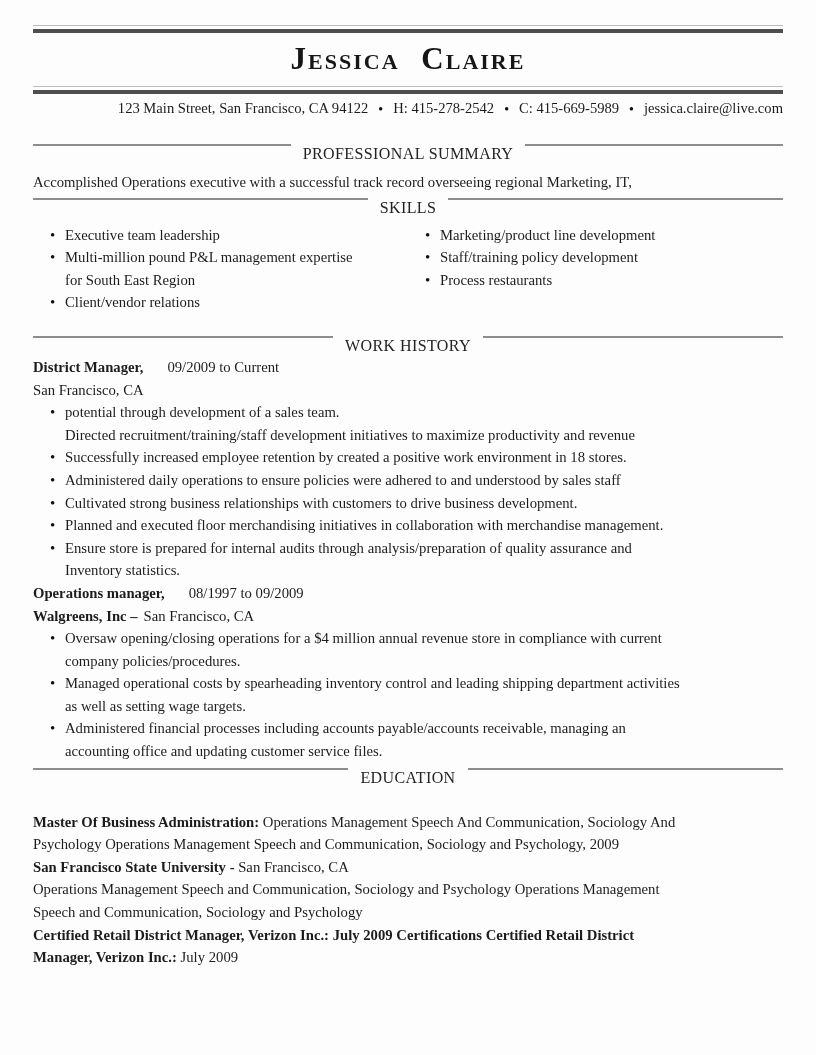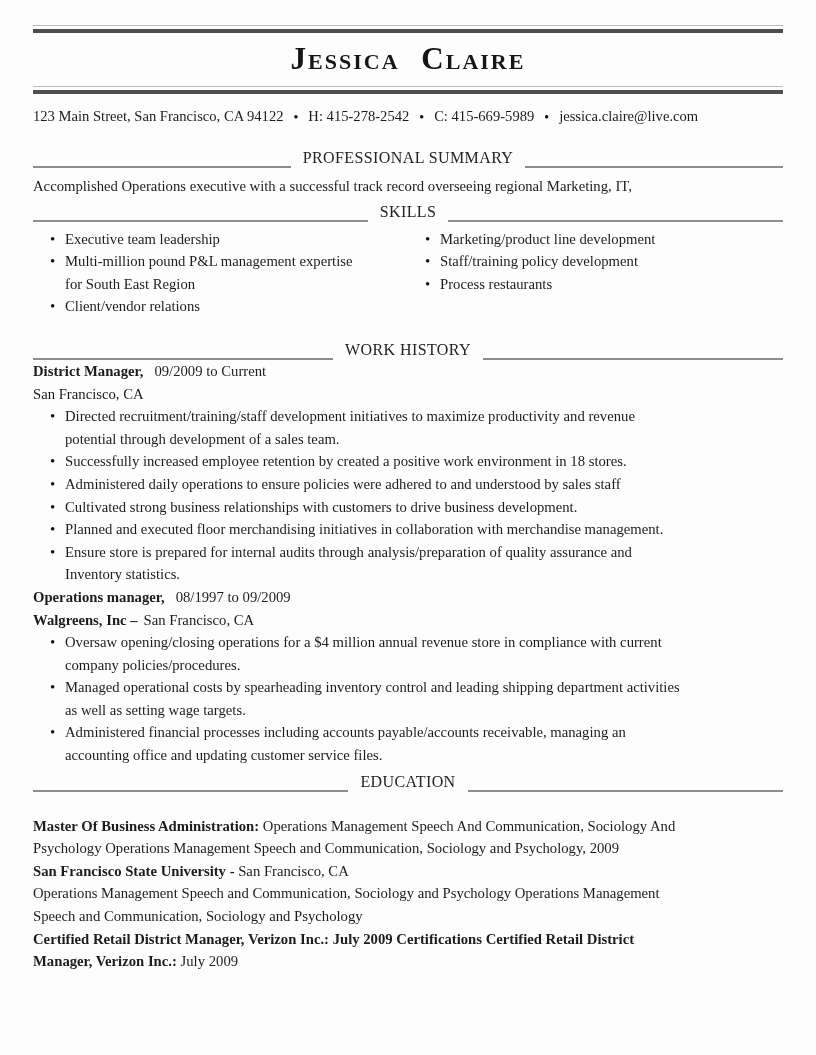--- a/index.html
+++ b/index.html
@@ -16,42 +16,42 @@
 
   
   .double-rule .thin{height:1px;background:var(--rule_light);margin-bottom:3px;}
   .double-rule .thick{height:4px;background:var(--rule_dark);}
 
   .name{
     margin:5px 0 6px 0;text-align:center;font-weight:700;font-size:31px;line-height:42px;
     font-variant-caps:small-caps;letter-spacing:2px;word-spacing:12px;color:#161616;
   }
 
-  .contact{margin-top:12px;text-align:left;font-size:14.6px;line-height:20px;white-space:nowrap;}
+  .contact{text-align:right;font-size:14.6px;line-height:28px;white-space:nowrap;}
   .contact .sep{display:inline-block;font-size:8px;vertical-align:2px;margin:0 10px;color:#111;}
 
-  .section-head{display:flex;align-items:flex-end;gap:12px;}
+  .section-head{display:flex;align-items:flex-start;gap:12px;}
   .section-head .hline{flex:1;height:2px;background:var(--section_line);}
   .section-head .htitle{font-size:16px;line-height:20px;letter-spacing:0.4px;color:#232323;white-space:nowrap;}
   .sh-summary{margin-top:21px;}
   .sh-skills{margin-top:4px;}
   .sh-work{margin-top:22px;}
   .sh-edu{margin-top:5px;}
 
   .para{margin-top:7px;}
 
   .skills{margin-top:6px;display:grid;grid-template-columns:1fr 1fr;}
   .blist{padding-left:17px;}
   .li{display:flex;}
   .dot{flex:0 0 15px;font-size:15px;color:#111;}
   .txt{flex:1;}
 
   .job-head{margin-top:0;}
   .jt{font-weight:700;}
-  .jd{margin-left:11px;}
+  .jd{margin-left:24px;}
   .jd2{margin-left:6px;}
 
   .edu{margin-top:23px;}
   .b{font-weight:700;}
 </style>
 </head>
 <body>
 
 <div class="page">
 
@@ -138,22 +138,22 @@
   </div>
 
   <div class="job-head">
     <span class="jt">District Manager,</span><span class="jd">09/2009 to Current</span>
   </div>
   <div>San Francisco, CA</div>
   <div class="blist">
     <div class="li">
       <span class="dot">•</span>
       <div class="txt">
+        <div>potential through development of a sales team.</div>
         <div>Directed recruitment/training/staff development initiatives to maximize productivity and revenue</div>
-        <div>potential through development of a sales team.</div>
       </div>
     </div>
     <div class="li">
       <span class="dot">•</span>
       <div class="txt">
           <div>Successfully increased employee retention by created a positive work environment in 18 stores.</div>
         </div>
     </div>
     <div class="li">
       <span class="dot">•</span>

